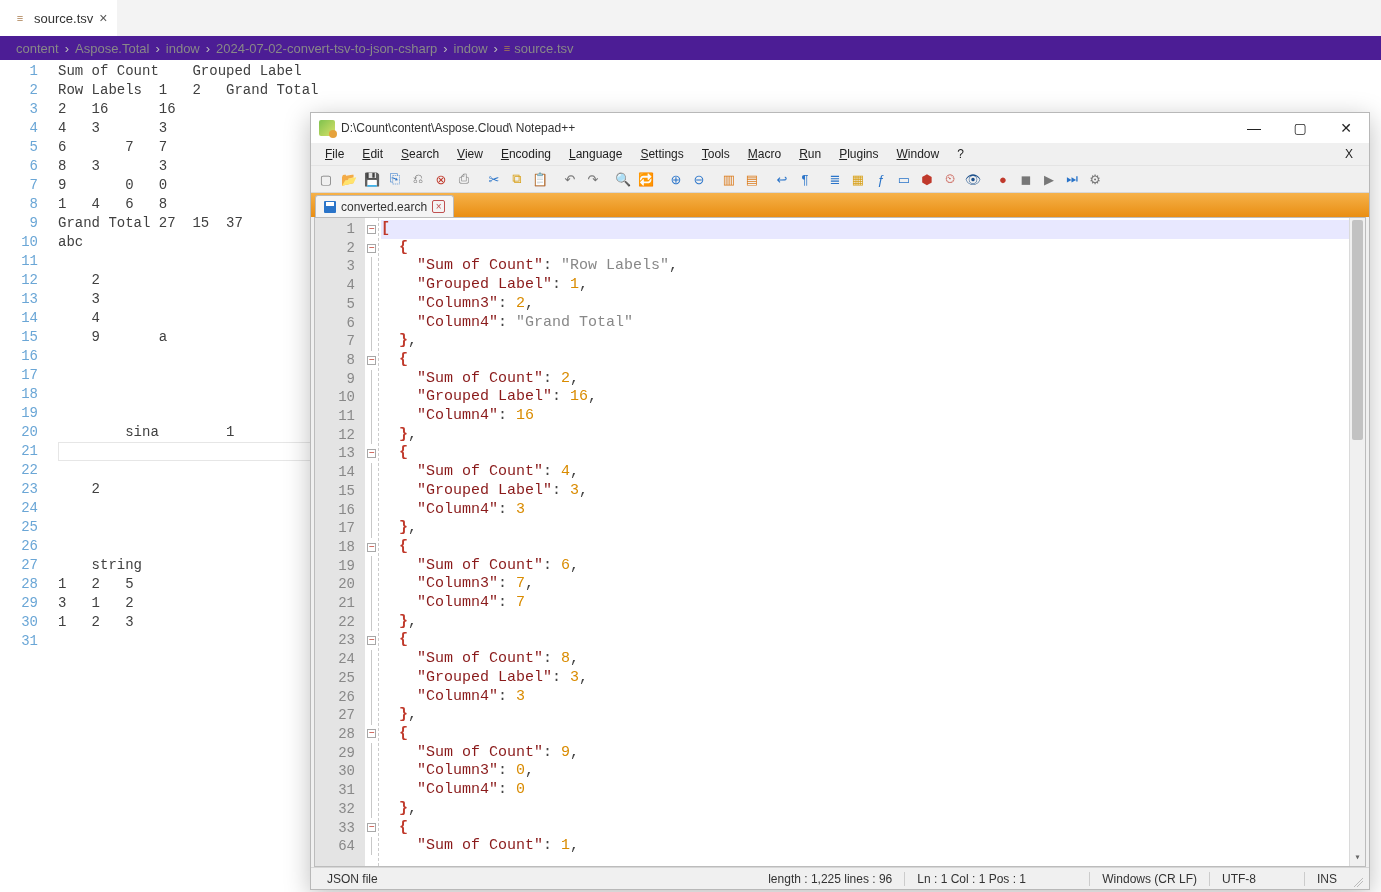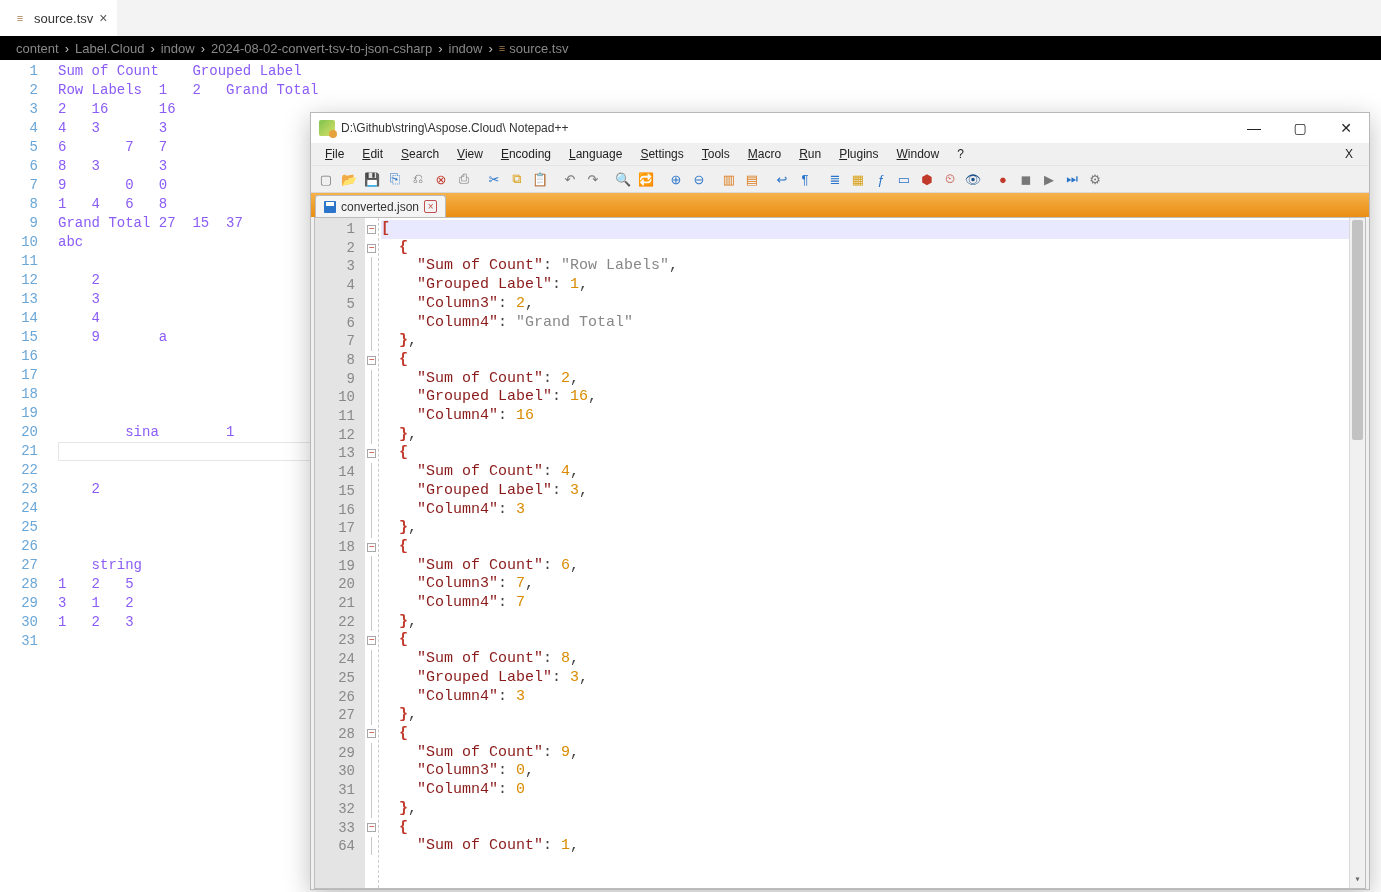--- a/index.html
+++ b/index.html
@@ -41,40 +41,40 @@
     font-size: 11px;
   }
   .vs-tab .close { color: #555; font-size: 14px; }
   .vs-breadcrumb {
     height: 24px;
     display: flex; align-items: center;
     gap: 6px;
     padding: 0 16px;
     color: #888;
     font-size: 13px;
-    background: #000000;
+    background: #4c1d95;
   }
   .vs-breadcrumb .sep { color: #bbb; }
   .vs-editor {
     flex: 1;
     background: #fff;
     display: flex;
     font-family: Consolas, "Courier New", monospace;
     font-size: 14px;
     line-height: 19px;
   }
   .vs-gutter {
     width: 58px;
     text-align: right;
     color: #6aa6d6;
     padding-right: 20px;
     padding-top: 2px;
     user-select: none;
   }
-  .vs-content { white-space: pre; color: #8b5cf6; padding-top: 2px; }
+  .vs-content { white-space: pre; color: #404040; padding-top: 2px; }
   .vs-line.sel { outline: 1px solid #e6e6e6; outline-offset: -1px; background: #fff; }
 
   
   .npp {
     position: absolute;
     left: 310px; top: 112px;
     width: 1060px; height: 778px;
     background: #f0f0f0;
     border: 1px solid #b8b8b8;
     box-shadow: 0 6px 24px rgba(0,0,0,0.25);
@@ -257,25 +257,25 @@
   <div class="vs-tabbar">
     <div class="vs-tab">
       <span class="tab-icon">≡</span>
       <span>source.tsv</span>
       <span class="close">×</span>
     </div>
   </div>
   <div class="vs-breadcrumb" id="vs-breadcrumb">
       <span>content</span>
       <span class="sep">›</span>
-      <span>Label.Cloud</span>
+      <span>Aspose.Total</span>
       <span class="sep">›</span>
       <span>indow</span>
       <span class="sep">›</span>
-      <span>2024-08-02-convert-tsv-to-json-csharp</span>
+      <span>2024-07-02-convert-tsv-to-json-csharp</span>
       <span class="sep">›</span>
       <span>indow</span>
       <span class="sep">›</span>
       <span style="display: flex; align-items: center; gap: 4px;">
         <span style="color: rgb(169, 126, 80); font-size: 11px;">≡</span>
         <span>source.tsv</span>
       </span>
     </div>
   <div class="vs-editor">
     <div class="vs-gutter" id="vs-gutter">
@@ -311,21 +311,21 @@
         <div>30</div>
         <div>31</div>
       </div>
     <div class="vs-content" id="vs-content"><div class="vs-line">Sum of Count    Grouped Label</div><div class="vs-line">Row Labels  1   2   Grand Total</div><div class="vs-line">2   16      16</div><div class="vs-line">4   3       3</div><div class="vs-line">6       7   7</div><div class="vs-line">8   3       3</div><div class="vs-line">9       0   0</div><div class="vs-line">1   4   6   8</div><div class="vs-line">Grand Total 27  15  37</div><div class="vs-line">abc</div><div class="vs-line">&nbsp;</div><div class="vs-line">    2</div><div class="vs-line">    3</div><div class="vs-line">    4</div><div class="vs-line">    9       a</div><div class="vs-line">&nbsp;</div><div class="vs-line">&nbsp;</div><div class="vs-line">&nbsp;</div><div class="vs-line">&nbsp;</div><div class="vs-line">        sina        1</div><div class="vs-line sel">&nbsp;</div><div class="vs-line">&nbsp;</div><div class="vs-line">    2</div><div class="vs-line">&nbsp;</div><div class="vs-line">&nbsp;</div><div class="vs-line">&nbsp;</div><div class="vs-line">    string</div><div class="vs-line">1   2   5</div><div class="vs-line">3   1   2</div><div class="vs-line">1   2   3</div><div class="vs-line">&nbsp;</div></div>
   </div>
 </div>
 
 <div class="npp">
   <div class="npp-title">
     <span class="icon"></span>
-    <span>D:\Github\string\Aspose.Cloud\ Notepad++</span>
+    <span>D:\Count\content\Aspose.Cloud\ Notepad++</span>
     <span class="spacer"></span>
     <span class="winbtn">—</span>
     <span class="winbtn">▢</span>
     <span class="winbtn">✕</span>
   </div>
   <div class="npp-menu" id="npp-menu">
       <span class="mn"><u>F</u>ile</span>
       <span class="mn"><u>E</u>dit</span>
       <span class="mn"><u>S</u>earch</span>
       <span class="mn"><u>V</u>iew</span>
@@ -378,21 +378,21 @@
       <span class="gap"></span>
       <span class="tb red">●</span>
       <span class="tb gray">◼</span>
       <span class="tb gray">▶</span>
       <span class="tb blue">⏭</span>
       <span class="tb gray">⚙</span>
     </div>
   <div class="npp-tabrow">
     <div class="npp-filetab">
       <span class="save-icon"></span>
-      <span>converted.json</span>
+      <span>converted.earch</span>
       <span class="close">×</span>
     </div>
   </div>
   <div class="npp-editor">
     <div class="npp-gutter" id="npp-gutter">
         <div>1</div>
         <div>2</div>
         <div>3</div>
         <div>4</div>
         <div>5</div>
@@ -477,13 +477,27 @@
           <div class="box">−</div>
         </div>
         <div class="fm lineonly"></div>
       </div>
     <div class="npp-code" id="npp-code"><div class="ln current"><span class="tok-br">[</span></div><div class="ln">  <span class="tok-br">{</span></div><div class="ln">    <span class="tok-key">"Sum of Count"</span><span class="tok-col">: </span><span class="tok-str">"Row Labels"</span><span class="tok-punc">,</span></div><div class="ln">    <span class="tok-key">"Grouped Label"</span><span class="tok-col">: </span><span class="tok-num">1</span><span class="tok-punc">,</span></div><div class="ln">    <span class="tok-key">"Column3"</span><span class="tok-col">: </span><span class="tok-num">2</span><span class="tok-punc">,</span></div><div class="ln">    <span class="tok-key">"Column4"</span><span class="tok-col">: </span><span class="tok-str">"Grand Total"</span></div><div class="ln">  <span class="tok-br">}</span><span class="tok-punc">,</span></div><div class="ln">  <span class="tok-br">{</span></div><div class="ln">    <span class="tok-key">"Sum of Count"</span><span class="tok-col">: </span><span class="tok-num">2</span><span class="tok-punc">,</span></div><div class="ln">    <span class="tok-key">"Grouped Label"</span><span class="tok-col">: </span><span class="tok-num">16</span><span class="tok-punc">,</span></div><div class="ln">    <span class="tok-key">"Column4"</span><span class="tok-col">: </span><span class="tok-num">16</span></div><div class="ln">  <span class="tok-br">}</span><span class="tok-punc">,</span></div><div class="ln">  <span class="tok-br">{</span></div><div class="ln">    <span class="tok-key">"Sum of Count"</span><span class="tok-col">: </span><span class="tok-num">4</span><span class="tok-punc">,</span></div><div class="ln">    <span class="tok-key">"Grouped Label"</span><span class="tok-col">: </span><span class="tok-num">3</span><span class="tok-punc">,</span></div><div class="ln">    <span class="tok-key">"Column4"</span><span class="tok-col">: </span><span class="tok-num">3</span></div><div class="ln">  <span class="tok-br">}</span><span class="tok-punc">,</span></div><div class="ln">  <span class="tok-br">{</span></div><div class="ln">    <span class="tok-key">"Sum of Count"</span><span class="tok-col">: </span><span class="tok-num">6</span><span class="tok-punc">,</span></div><div class="ln">    <span class="tok-key">"Column3"</span><span class="tok-col">: </span><span class="tok-num">7</span><span class="tok-punc">,</span></div><div class="ln">    <span class="tok-key">"Column4"</span><span class="tok-col">: </span><span class="tok-num">7</span></div><div class="ln">  <span class="tok-br">}</span><span class="tok-punc">,</span></div><div class="ln">  <span class="tok-br">{</span></div><div class="ln">    <span class="tok-key">"Sum of Count"</span><span class="tok-col">: </span><span class="tok-num">8</span><span class="tok-punc">,</span></div><div class="ln">    <span class="tok-key">"Grouped Label"</span><span class="tok-col">: </span><span class="tok-num">3</span><span class="tok-punc">,</span></div><div class="ln">    <span class="tok-key">"Column4"</span><span class="tok-col">: </span><span class="tok-num">3</span></div><div class="ln">  <span class="tok-br">}</span><span class="tok-punc">,</span></div><div class="ln">  <span class="tok-br">{</span></div><div class="ln">    <span class="tok-key">"Sum of Count"</span><span class="tok-col">: </span><span class="tok-num">9</span><span class="tok-punc">,</span></div><div class="ln">    <span class="tok-key">"Column3"</span><span class="tok-col">: </span><span class="tok-num">0</span><span class="tok-punc">,</span></div><div class="ln">    <span class="tok-key">"Column4"</span><span class="tok-col">: </span><span class="tok-num">0</span></div><div class="ln">  <span class="tok-br">}</span><span class="tok-punc">,</span></div><div class="ln">  <span class="tok-br">{</span></div><div class="ln">    <span class="tok-key">"Sum of Count"</span><span class="tok-col">: </span><span class="tok-num">1</span><span class="tok-punc">,</span></div></div>
     <div class="npp-scroll">
       <div class="thumb"></div>
       <div class="arrow down">▾</div>
     </div>
   </div>
+  <div class="npp-status">
+    <span class="cell">JSON file</span>
+    <span class="grow"></span>
+    <span class="cell">length : 1,225   lines : 96</span>
+    <span class="divider"></span>
+    <span class="cell" style="min-width:180px">Ln : 1   Col : 1   Pos : 1</span>
+    <span class="divider"></span>
+    <span class="cell">Windows (CR LF)</span>
+    <span class="divider"></span>
+    <span class="cell" style="min-width:90px">UTF-8</span>
+    <span class="divider"></span>
+    <span class="cell">INS</span>
+    <span class="grip"></span>
+  </div>
 </div>
 
 </body></html>

